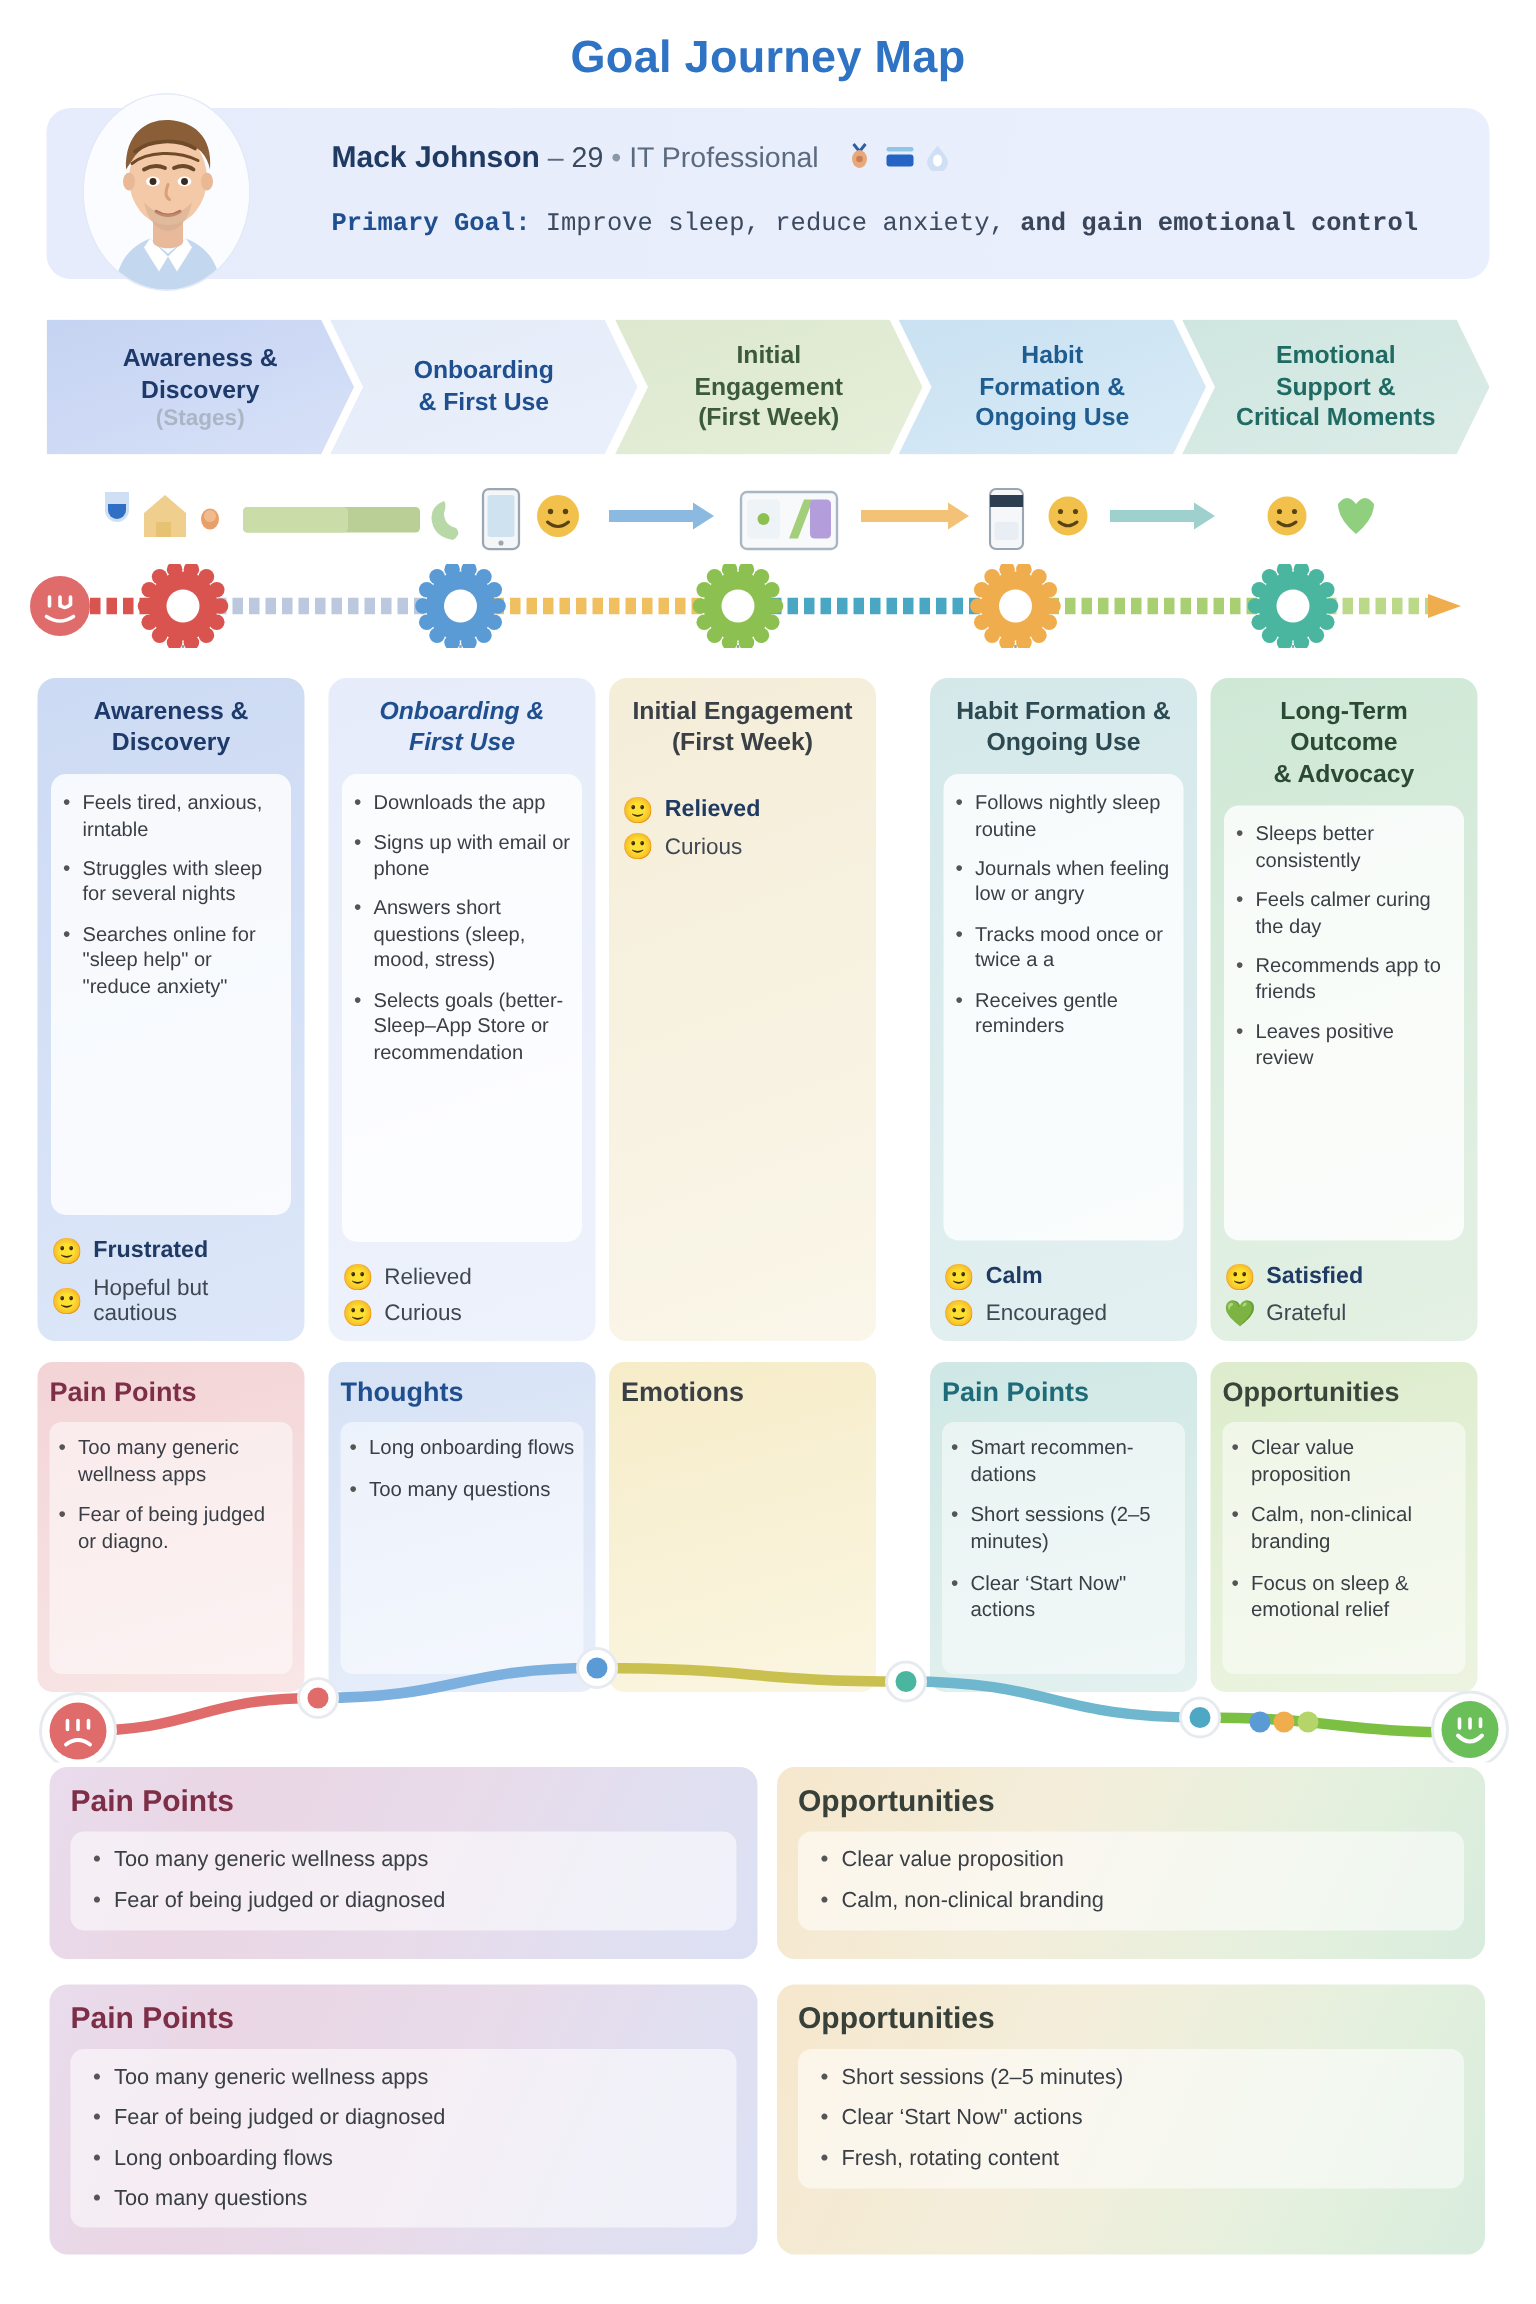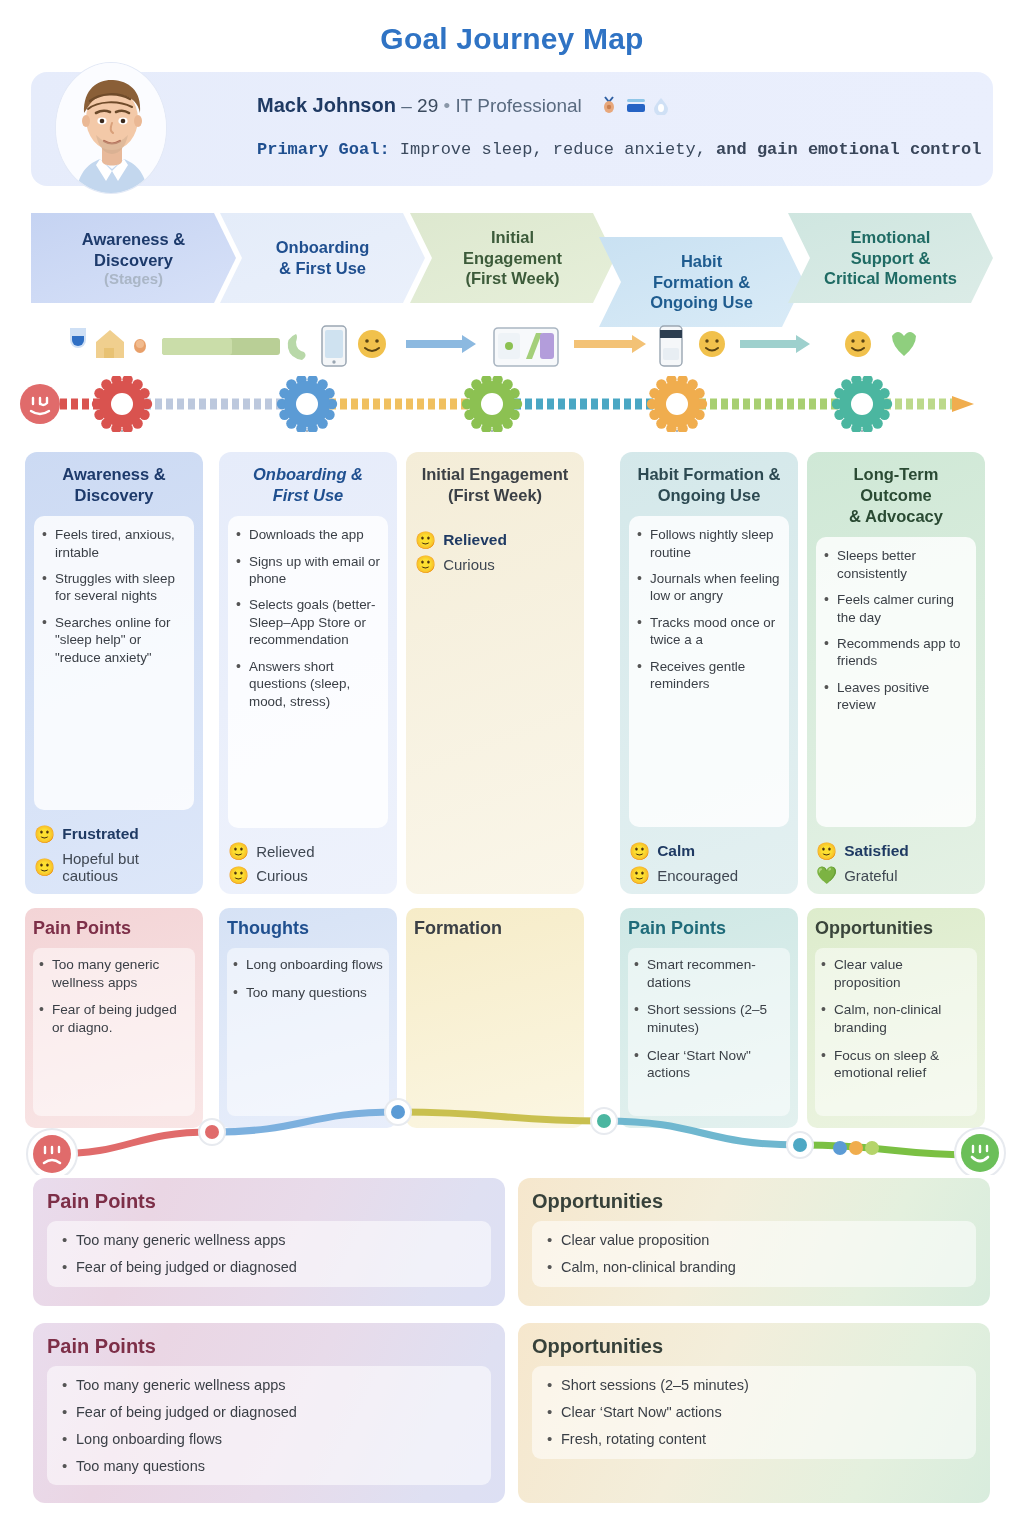--- a/index.html
+++ b/index.html
@@ -24,21 +24,21 @@
     background: linear-gradient(100deg, #e6ecfb 0%, #e9eefc 50%, #eaeffd 100%);
     border-radius: 16px;
   }
   .avatar {
     position: absolute; left: 55px; top: 62px; width: 112px; height: 132px;
     border-radius: 50%; overflow: hidden;
     background: radial-gradient(circle at 50% 35%, #fdfdff 0%, #f4f7ff 70%, #eef3ff 100%);
     border: 1px solid #e3e9f6;
   }
   .avatar svg { display: block; }
-  .persona-text { position: absolute; left: 190px; top: 22px; right: 20px; margin-left: 36px; }
+  .persona-text { position: absolute; left: 190px; top: 22px; right: 20px; }
   .p-line1 { font-size: 19px; color: #3b4a5e; white-space: nowrap; }
   .p-line1 .nm { font-weight: bold; color: #1f3a63; font-size: 20px; }
   .p-line1 .dash { color: #5a6b80; }
   .p-line1 .age { color: #3b4a5e; }
   .p-line1 .dot { color: #8a97a8; }
   .p-line1 .role { color: #5a6b80; }
   .mini-icons { display: inline-block; margin-left: 10px; vertical-align: -3px; }
   .p-line2 { font-size: 17px; color: #3b4a5e; margin-top: 20px; white-space: nowrap; font-family: Liberation Mono, monospace; }
   .p-line2 .goal-lbl { font-weight: bold; color: #1f4f8f; }
   .p-line2 .bold-tail { font-weight: bold; color: #39465a; }
@@ -205,21 +205,21 @@
       </div>
       <div class="chev" style="left: 189px; width: 205px; background: linear-gradient(160deg, rgb(228, 236, 249), rgb(234, 240, 251)); color: rgb(31, 79, 143);">
         <div class="ln">Onboarding</div>
         <div class="ln">&amp; First Use</div>
       </div>
       <div class="chev" style="left: 379px; width: 205px; background: linear-gradient(160deg, rgb(221, 232, 207), rgb(230, 239, 217)); color: rgb(60, 91, 58);">
         <div class="ln">Initial</div>
         <div class="ln">Engagement</div>
         <div class="ln">(First Week)</div>
       </div>
-      <div class="chev" style="left: 568px; width: 205px; background: linear-gradient(160deg, rgb(201, 225, 242), rgb(217, 235, 247)); color: rgb(31, 92, 143); margin-top: 24px;">
+      <div class="chev" style="left: 568px; width: 205px; background: linear-gradient(160deg, rgb(201, 225, 242), rgb(217, 235, 247)); color: rgb(31, 92, 143);">
         <div class="ln">Habit</div>
         <div class="ln">Formation &amp;</div>
         <div class="ln">Ongoing Use</div>
       </div>
       <div class="chev" style="left: 757px; width: 205px; background: linear-gradient(160deg, rgb(207, 230, 224), rgb(220, 236, 231)); color: rgb(31, 107, 100);">
         <div class="ln">Emotional</div>
         <div class="ln">Support &amp;</div>
         <div class="ln">Critical Moments</div>
       </div>
     </div>
@@ -433,22 +433,22 @@
       </div>
       <div class="card" style="left: 219px; background: linear-gradient(160deg, rgb(230, 236, 250), rgb(238, 242, 252));">
         <div class="card-title" style="color: rgb(31, 79, 143); font-style: italic;">
           <div>Onboarding &amp;</div>
           <div>First Use</div>
         </div>
         <div class="card-body">
           <ul>
             <li>Downloads the app</li>
             <li>Signs up with email or phone</li>
+            <li>Answers short questions (sleep, mood, stress)</li>
             <li>Selects goals (better-Sleep–App Store or recommendation</li>
-            <li>Answers short questions (sleep, mood, stress)</li>
           </ul>
         </div>
         <div class="emos">
           <div class="emo">
             <span class="glyph">🙂</span>
             <span>Relieved</span>
           </div>
           <div class="emo">
             <span class="glyph">🙂</span>
             <span>Curious</span>
@@ -535,21 +535,21 @@
       <div class="mid" style="left: 219px; background: linear-gradient(165deg, rgb(214, 226, 245), rgb(232, 238, 251));">
         <div class="mid-title" style="color: rgb(31, 79, 143);">Thoughts</div>
         <div class="mid-body">
           <ul>
             <li>Long onboarding flows</li>
             <li>Too many questions</li>
           </ul>
         </div>
       </div>
       <div class="mid" style="left: 406px; background: linear-gradient(165deg, rgb(246, 236, 200), rgb(251, 246, 226));">
-        <div class="mid-title" style="color: rgb(59, 64, 70);">Formation</div>
+        <div class="mid-title" style="color: rgb(59, 64, 70);">Emotions</div>
       </div>
       <div class="mid" style="left: 620px; background: linear-gradient(165deg, rgb(207, 232, 229), rgb(227, 241, 239));">
         <div class="mid-title" style="color: rgb(31, 107, 122);">Pain Points</div>
         <div class="mid-body">
           <ul>
             <li>Smart recommen- dations</li>
             <li>Short sessions (2–5 minutes)</li>
             <li>Clear ‘Start Now" actions</li>
           </ul>
         </div>

